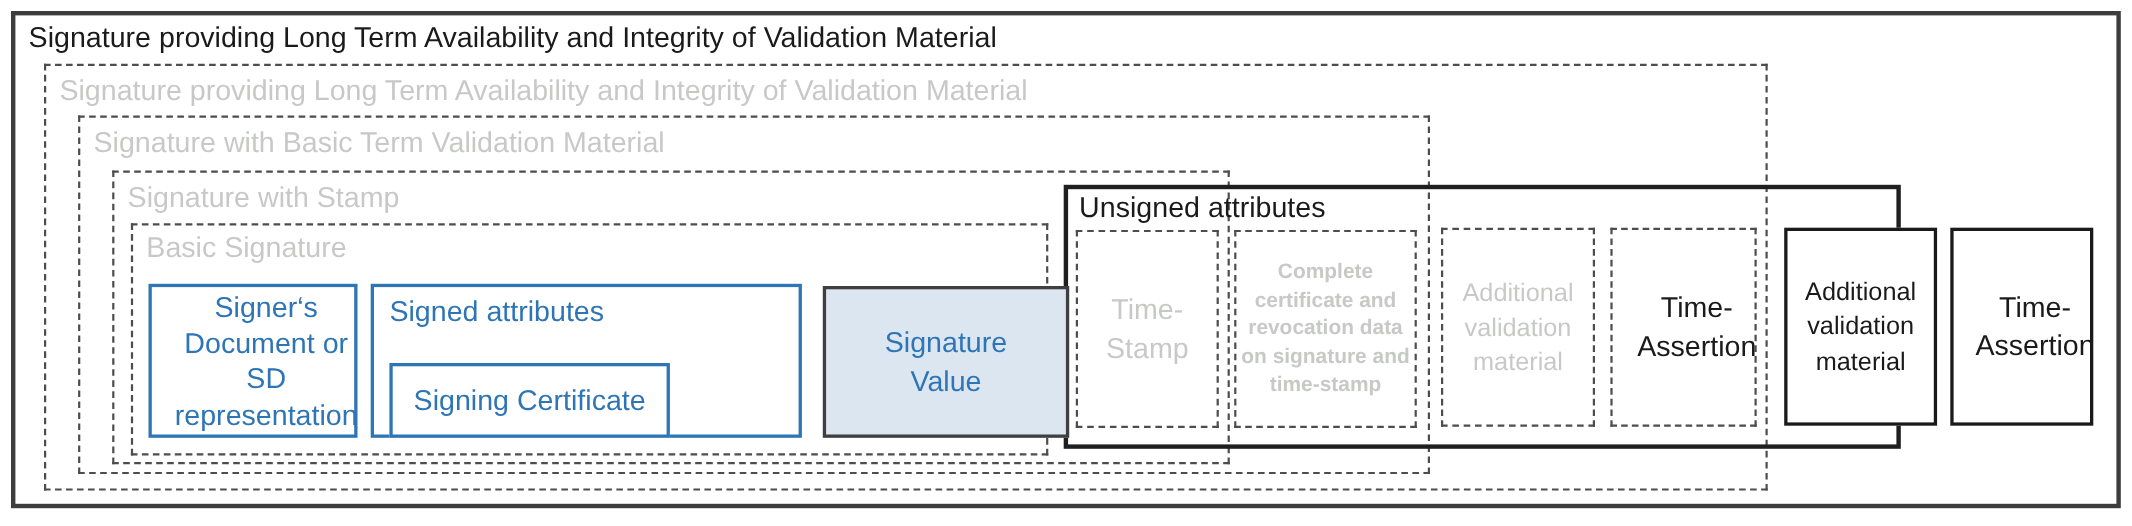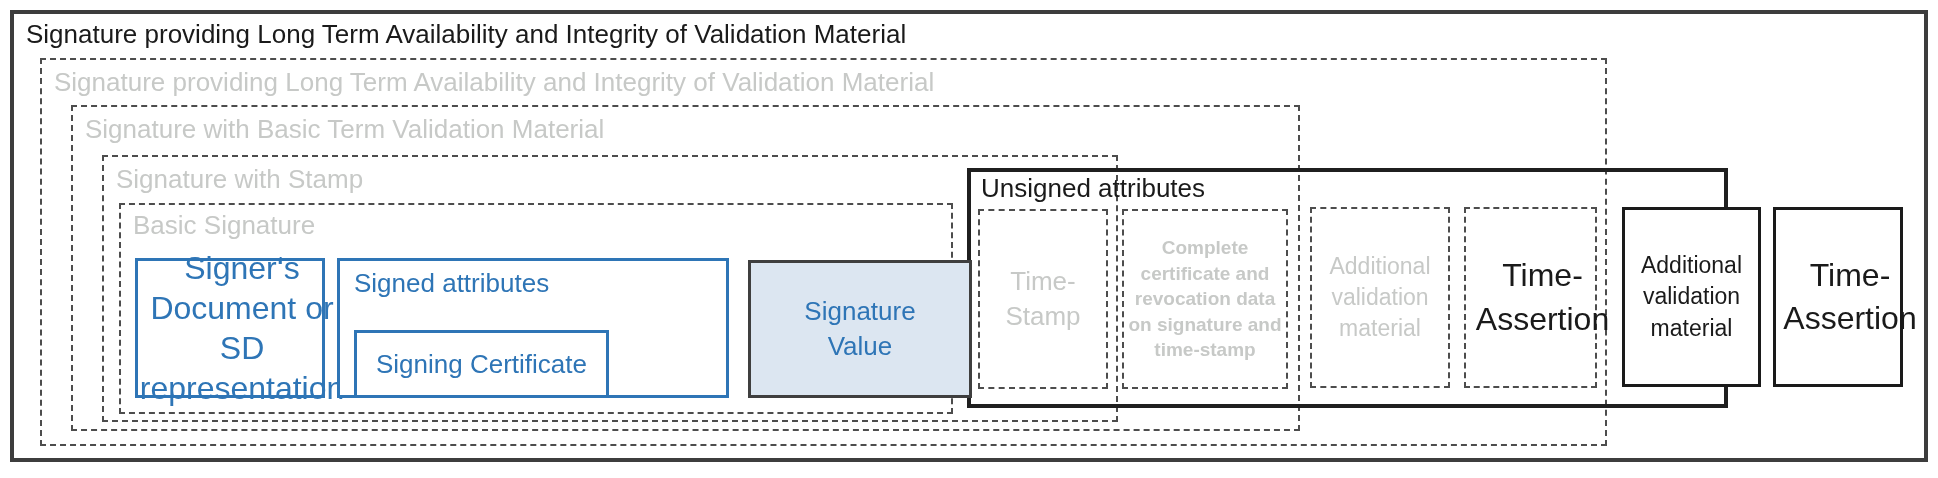--- a/index.html
+++ b/index.html
@@ -59,21 +59,21 @@
   }
   .top-label {
     position: absolute;
     white-space: nowrap;
     line-height: 1.15;
   }
   .black-text { color: #1a1a1a; }
   .ghost-text { color: #c7c9c7; }
   .blue-text  { color: #2e75b6; }
   .fs26 { font-size: 26px; }
-  .fs24 { font-size: 32px; padding-left: 24px; }
+  .fs24 { font-size: 26px; padding-left: 24px; }
   .fs23 { font-size: 23px; }
   .fs19 { font-size: 19px; font-weight: bold; }
   .lh135 { line-height: 1.35; }
   .lh125 { line-height: 1.25; }
 </style>
 </head>
 <body>
 
 <div class="canvas">
 

